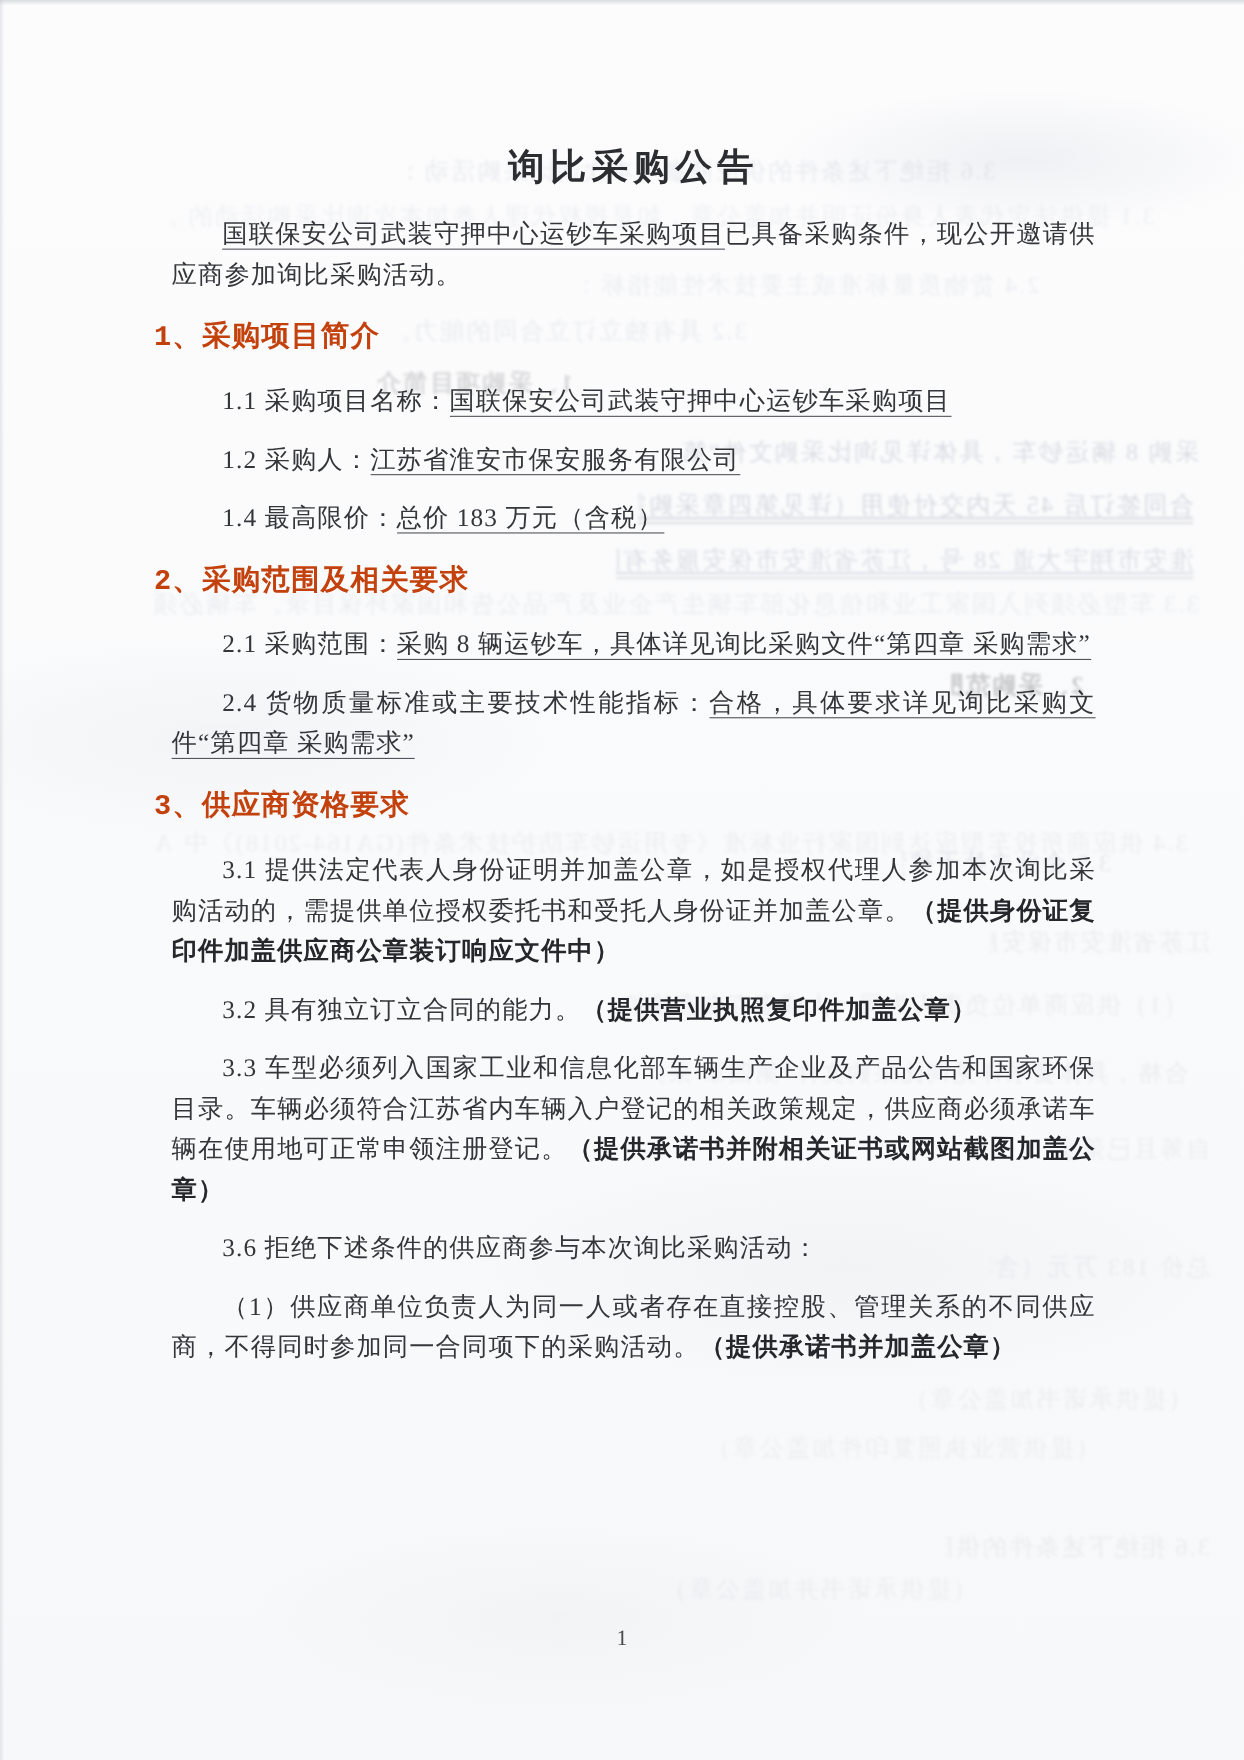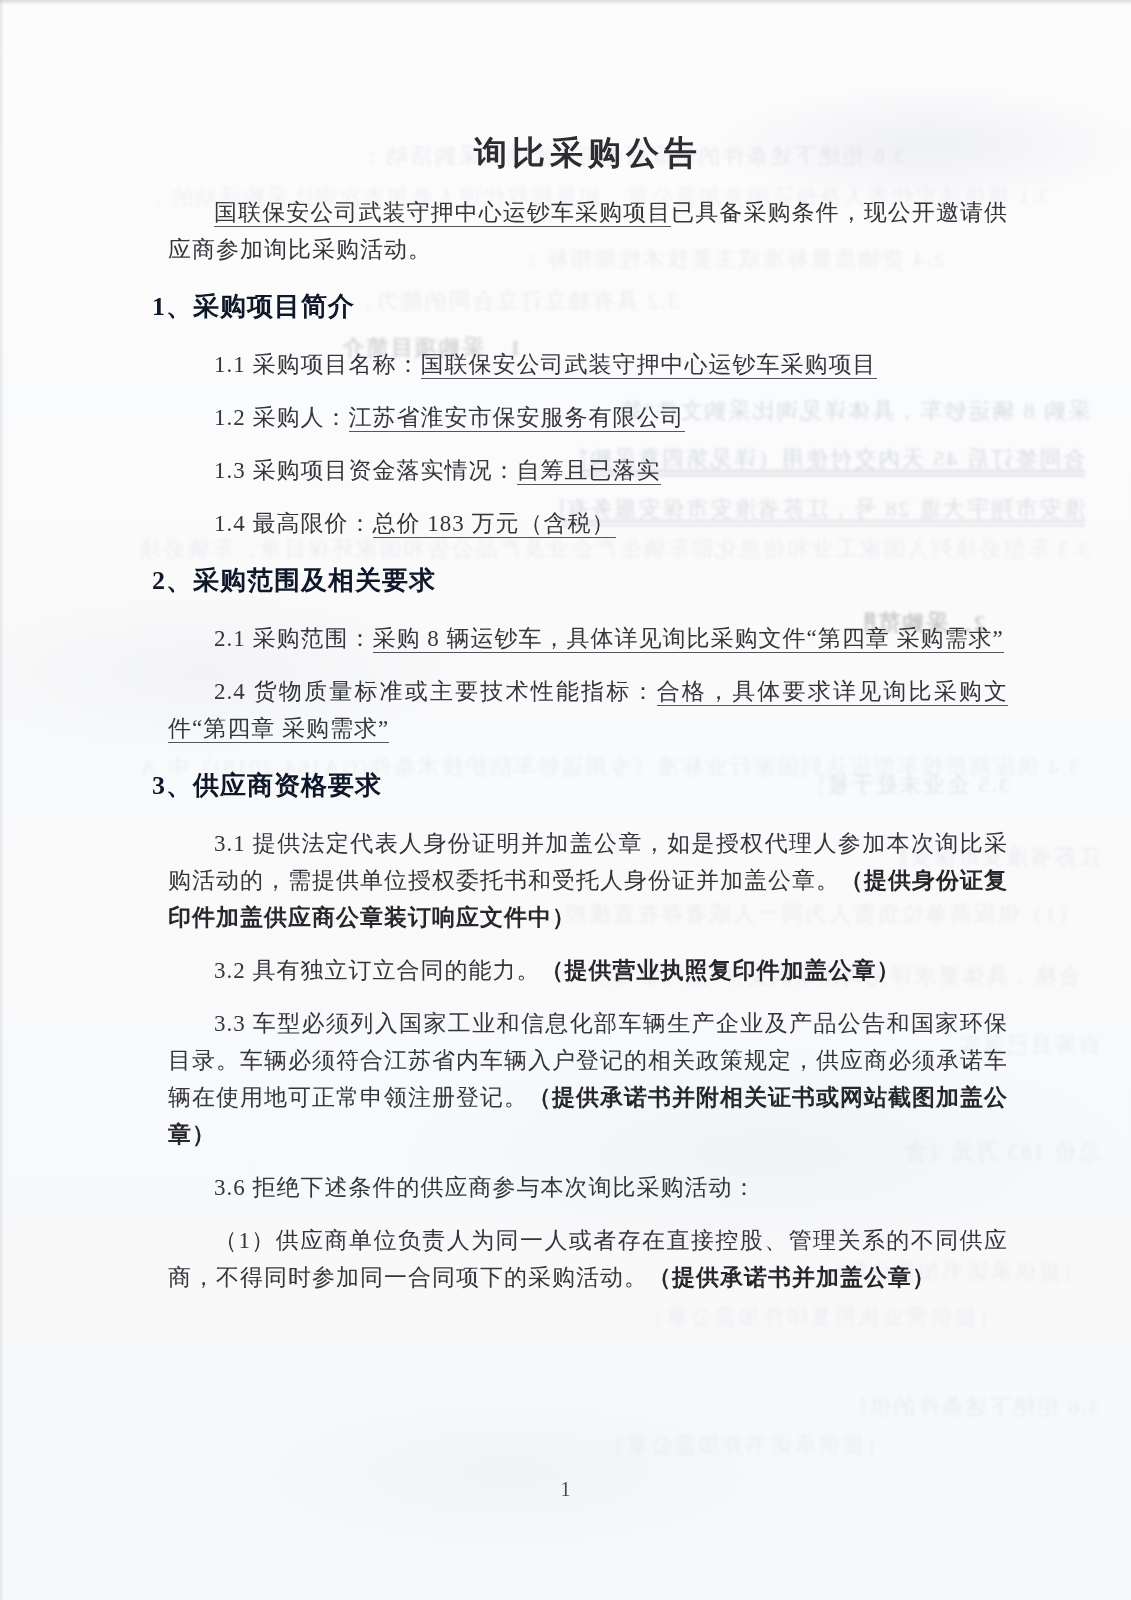--- a/index.html
+++ b/index.html
@@ -22,33 +22,33 @@
 
   
   .ghost{
     position:absolute;z-index:0;color:#8e96a6;white-space:nowrap;overflow:hidden;
     transform:scaleX(-1);filter:blur(1.4px);font-size:22px;letter-spacing:2px;
     pointer-events:none;line-height:30px;
   }
   .ghost.u{text-decoration:underline;text-underline-offset:4px;}
   .ghost.b{font-weight:bold;}
 
-  .content{position:absolute;z-index:1;left:152px;top:128px;width:872px;}
+  .content{position:absolute;z-index:1;left:140px;top:128px;width:872px;}
 
   .doc-title{
     text-align:center;font-size:33px;font-weight:bold;color:#2c2d31;
     letter-spacing:5px;line-height:50px;margin:0 0 14px 0;
   }
   .para, .doc-item{
     margin:16px;font-size:23px;line-height:37px;letter-spacing:1px;
     text-align:justify;text-indent:2em;color:#35363a;
   }
   .sec-heading{
-    font-size:26px;font-weight:bold;color:#0f172a;line-height:46px;
-    margin:14px 0 4px 0;letter-spacing:1px;
+    font-size:26px;font-weight:bold;color:#c2410c;line-height:46px;
+    margin:14px 0 4px 0;letter-spacing:1px;font-family:Liberation Mono, monospace;
   }
   .u{border-bottom:1.5px solid #54555b;padding-bottom:1px;}
   .b{font-weight:bold;color:#26272b;}
   .page-number{
     position:absolute;z-index:1;left:0;top:1478px;width:1131px;text-align:center;
     font-size:20px;color:#4a4a4a;font-family:"Liberation Serif","DejaVu Serif",serif;
   }
 </style>
 </head>
 <body>
@@ -81,21 +81,20 @@
 <div class="content">
 
   <h1 class="doc-title">询比采购公告</h1>
 
   <p class="para"><span class="u">国联保安公司武装守押中心运钞车采购项目</span><span>已具备采购条件，现公开邀请供应商参加询比采购活动。</span></p>
 
   <h2 class="sec-heading">1、采购项目简介</h2>
 
   <p class="doc-item"><span>1.1 采购项目名称：</span><span class="u">国联保安公司武装守押中心运钞车采购项目</span></p>
   <p class="doc-item"><span>1.2 采购人：</span><span class="u">江苏省淮安市保安服务有限公司</span></p>
-  <p class="doc-item"><span>1.3 采购项目资金落实情况：</span><span class="u">自筹且已落实</span></p>
   <p class="doc-item"><span>1.4 最高限价：</span><span class="u">总价 183 万元（含税）</span></p>
 
   <h2 class="sec-heading">2、采购范围及相关要求</h2>
 
   <p class="doc-item"><span>2.1 采购范围：</span><span class="u">采购 8 辆运钞车，具体详见询比采购文件“第四章 采购需求”</span></p>
   <p class="doc-item"><span>2.4 货物质量标准或主要技术性能指标：</span><span class="u">合格，具体要求详见询比采购文件“第四章 采购需求”</span></p>
 
   <h2 class="sec-heading">3、供应商资格要求</h2>
 
   <p class="doc-item"><span>3.1  提供法定代表人身份证明并加盖公章，如是授权代理人参加本次询比采购活动的，需提供单位授权委托书和受托人身份证并加盖公章。</span><span class="b">（提供身份证复印件加盖供应商公章装订响应文件中）</span></p>

